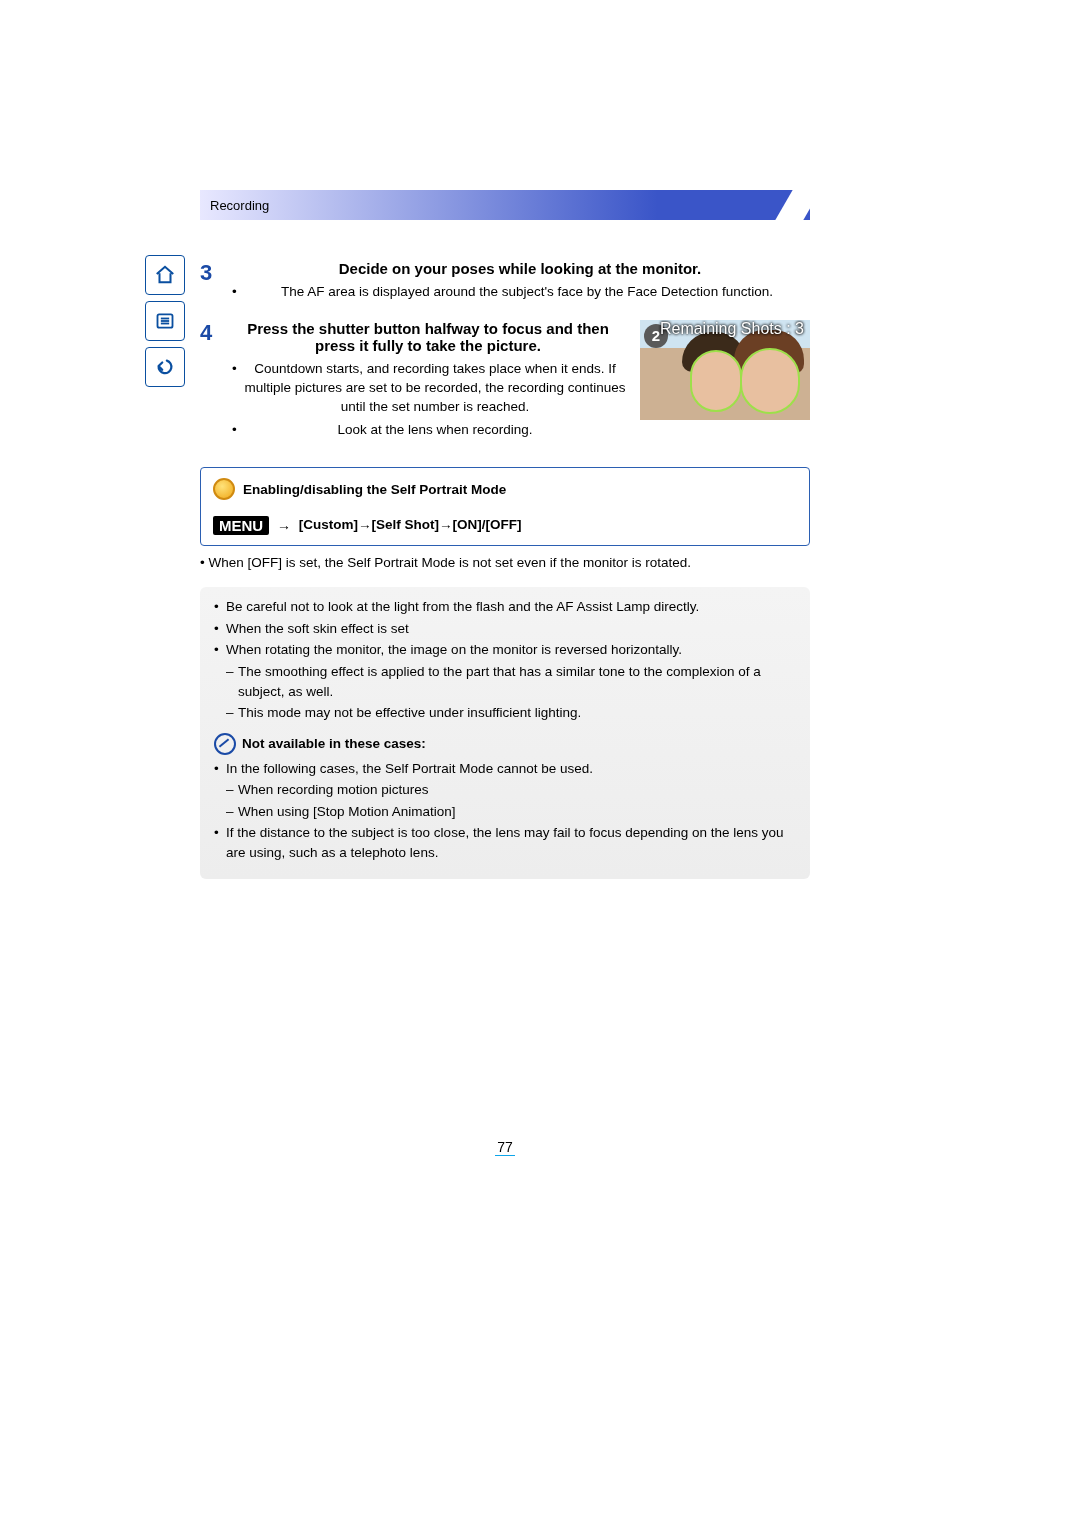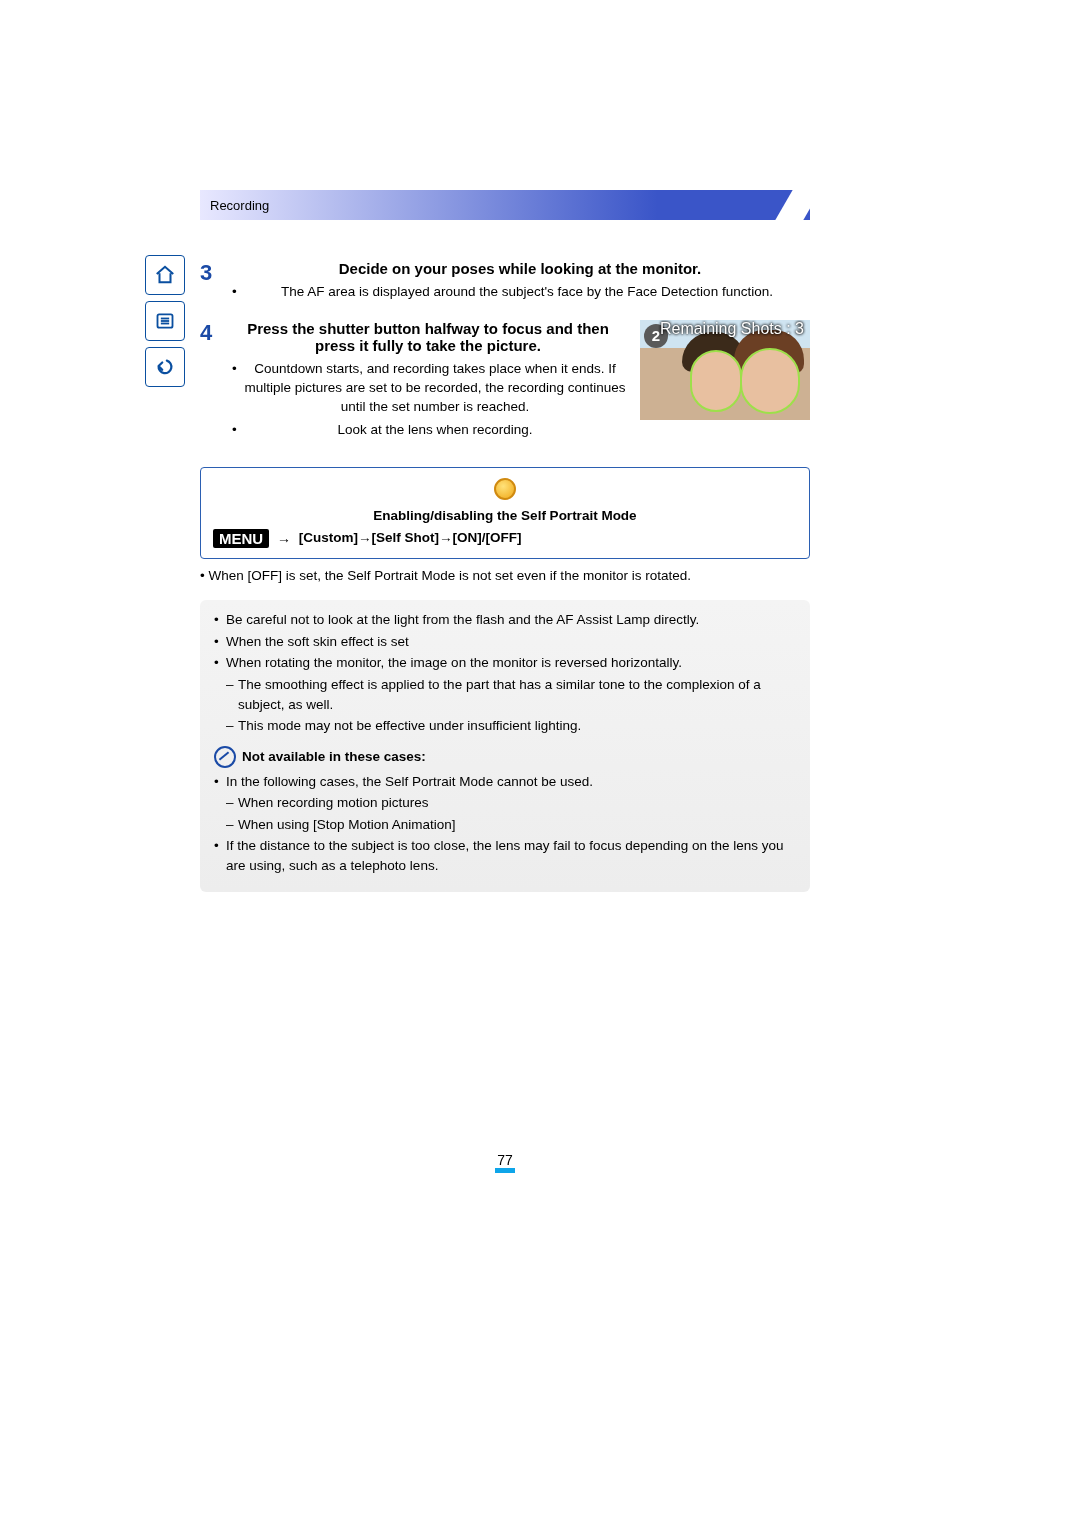--- a/index.html
+++ b/index.html
@@ -130,22 +130,21 @@
     border-radius: 4px;
     margin-top: 20px;
     padding: 10px 12px;
     font-size: 13.5px;
   }
   .tip-title {
     font-weight: bold;
     display: flex;
     align-items: center;
     gap: 8px;
-    margin-bottom: 6px;
-    flex-direction: column;
+    margin-bottom: 16px;
   }
   .bulb {
     width: 18px; height: 18px; border-radius: 50%;
     background: radial-gradient(circle at 40% 35%, #ffe27a, #f0a818);
     border: 2px solid #d08a10;
   }
   .menu-chip {
     display: inline-block;
     background: #000;
     color: #fff;
@@ -185,21 +184,21 @@
   }
   .no-icon::after {
     content:""; position:absolute; left:2px; top:7px; width:12px; height:2px;
     background:#1a4aa6; transform: rotate(-40deg);
   }
   .page-num {
     text-align: center;
     margin-top: 260px;
     font-size: 14px;
   }
-  .page-num span { border-bottom: 5px solid #0ea5e9; padding: 0 2px; }
+  .page-num span { border-bottom: 1px solid #0ea5e9; padding: 0 2px; }
 </style>
 </head>
 <body>
 
 <div class="page-wrap">
 
   <div class="sidebar">
     <div class="sidebar-btn">
       <svg width="22" height="22" viewBox="0 0 24 24" fill="none" stroke="#0a4fa0" stroke-width="2.2">
           <path d="M3 11 L12 3 L21 11 M6 10 V20 H18 V10"></path>

